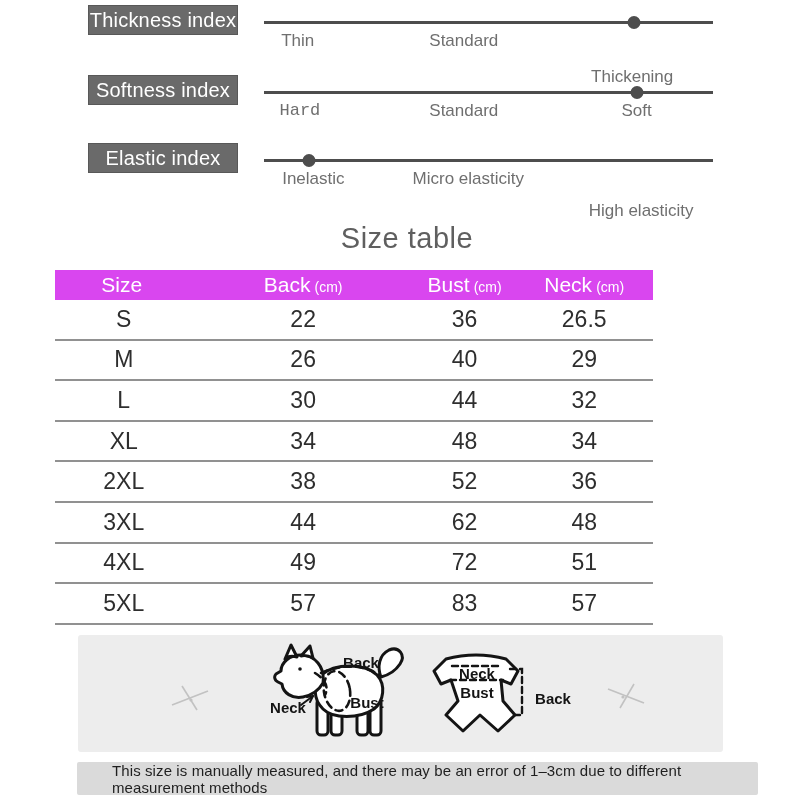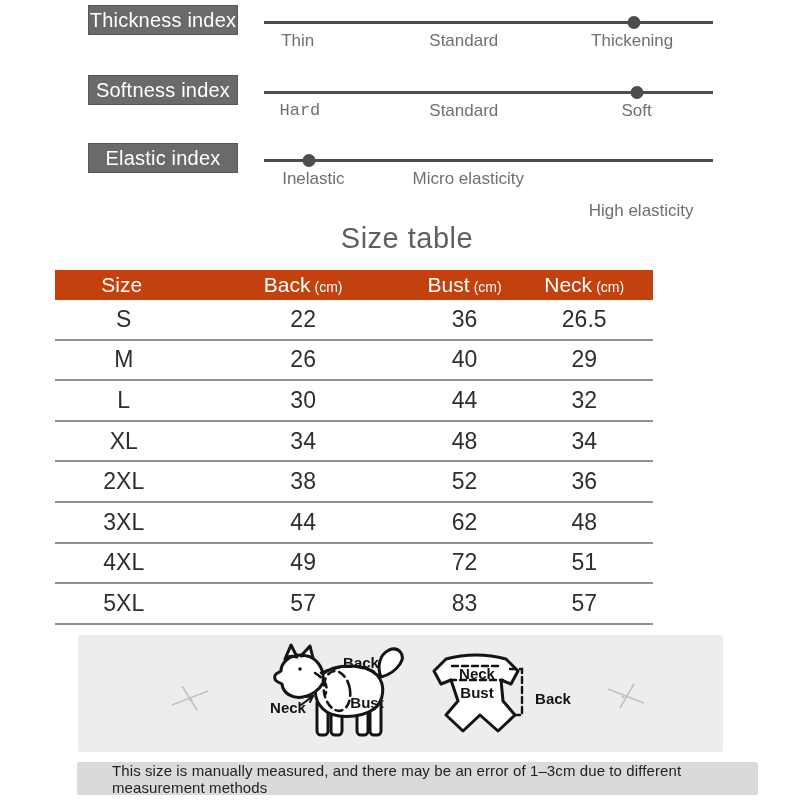--- a/index.html
+++ b/index.html
@@ -26,21 +26,21 @@
     font-size:17px;color:#6f6f6f;white-space:nowrap;
   }
   
   .table-title{
     position:absolute;top:222px;left:0;width:100%;text-align:center;
     font-size:29px;font-weight:400;color:#5f5f5f;letter-spacing:.5px;padding-left:7px;
   }
   .size-table{position:absolute;left:55px;top:270px;width:598px;}
   .thead{
     display:grid;grid-template-columns:23% 37% 17% 23%;
-    background:#c2410c;height:30px;align-items:center;
+    background:#d946ef;height:30px;align-items:center;
   }
   .th{color:#ffffff;font-size:21px;text-align:center;white-space:nowrap;}
   .th .unit{font-size:14px;margin-left:4px;}
   .trow{
     display:grid;grid-template-columns:23% 37% 17% 23%;
     height:38.6px;align-items:center;border-bottom:2px solid #919191;
   }
   .trow:first-child{border-bottom:2px solid #919191;}
   .td{font-size:23px;text-align:center;color:#2e2e2e;}
   
@@ -66,21 +66,21 @@
 
 <div class="page">
 
   <div class="idx-row" style="top:5px">
     <div class="idx-label">Thickness index</div>
     <div class="slider">
       <div class="slider-line"></div>
       <span class="slider-dot" style="left: 82.4%;"></span>
       <span class="tick" style="left: 7.5%;">Thin</span>
       <span class="tick" style="left: 44.5%;">Standard</span>
-      <span class="tick" style="left: 82%;">Thickening</span>
+      <span class="tick" style="left: 82%; margin-top: 36px;">Thickening</span>
     </div>
   </div>
 
   <div class="idx-row" style="top:75px">
     <div class="idx-label">Softness index</div>
     <div class="slider">
       <div class="slider-line"></div>
       <span class="slider-dot" style="left: 83%;"></span>
       <span class="tick" style="left: 8%; font-family: Liberation Mono, monospace;">Hard</span>
       <span class="tick" style="left: 44.5%;">Standard</span>

